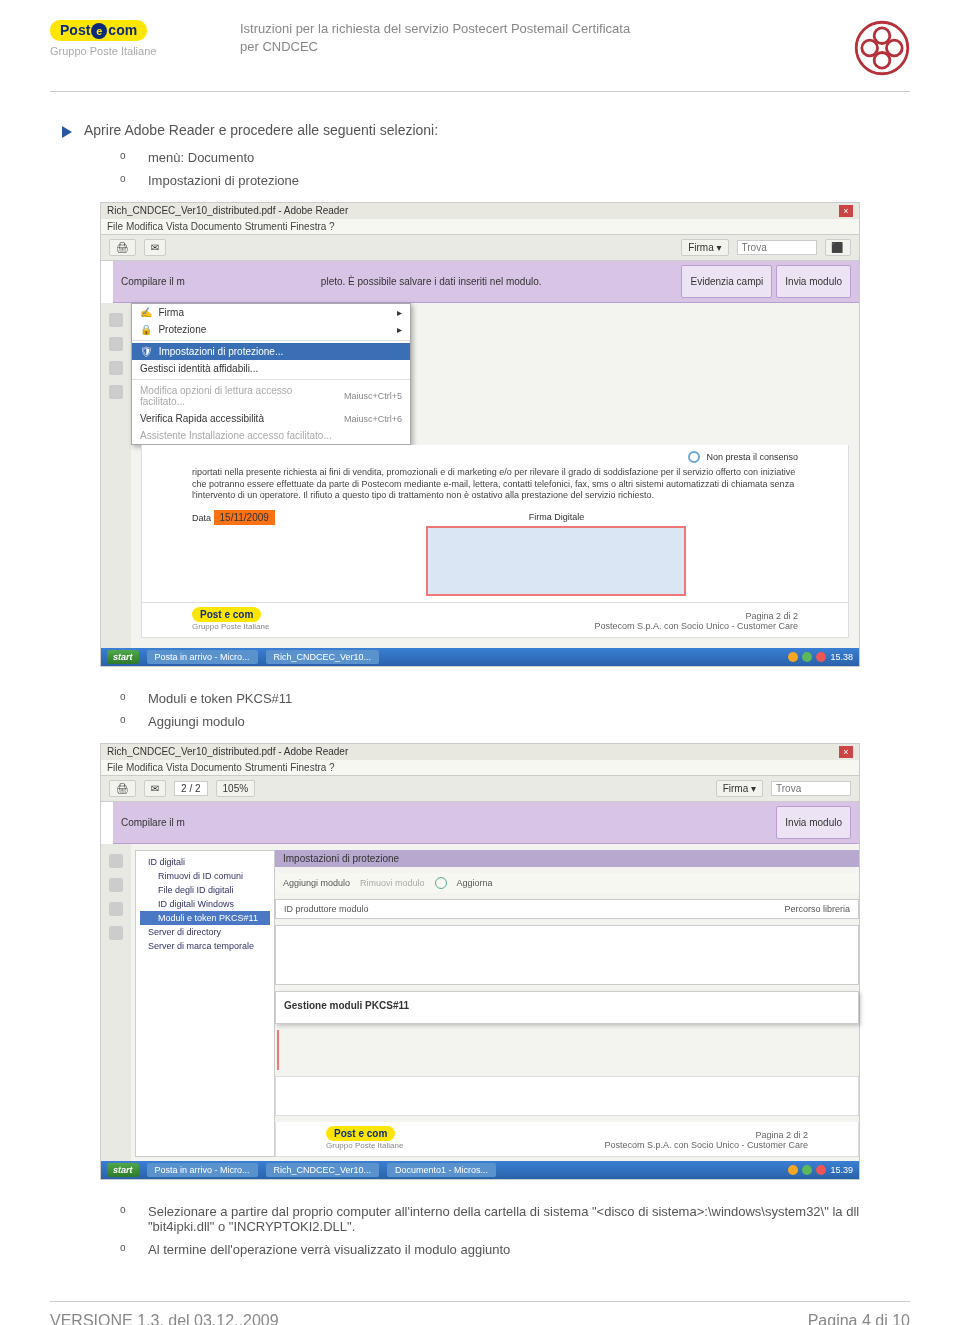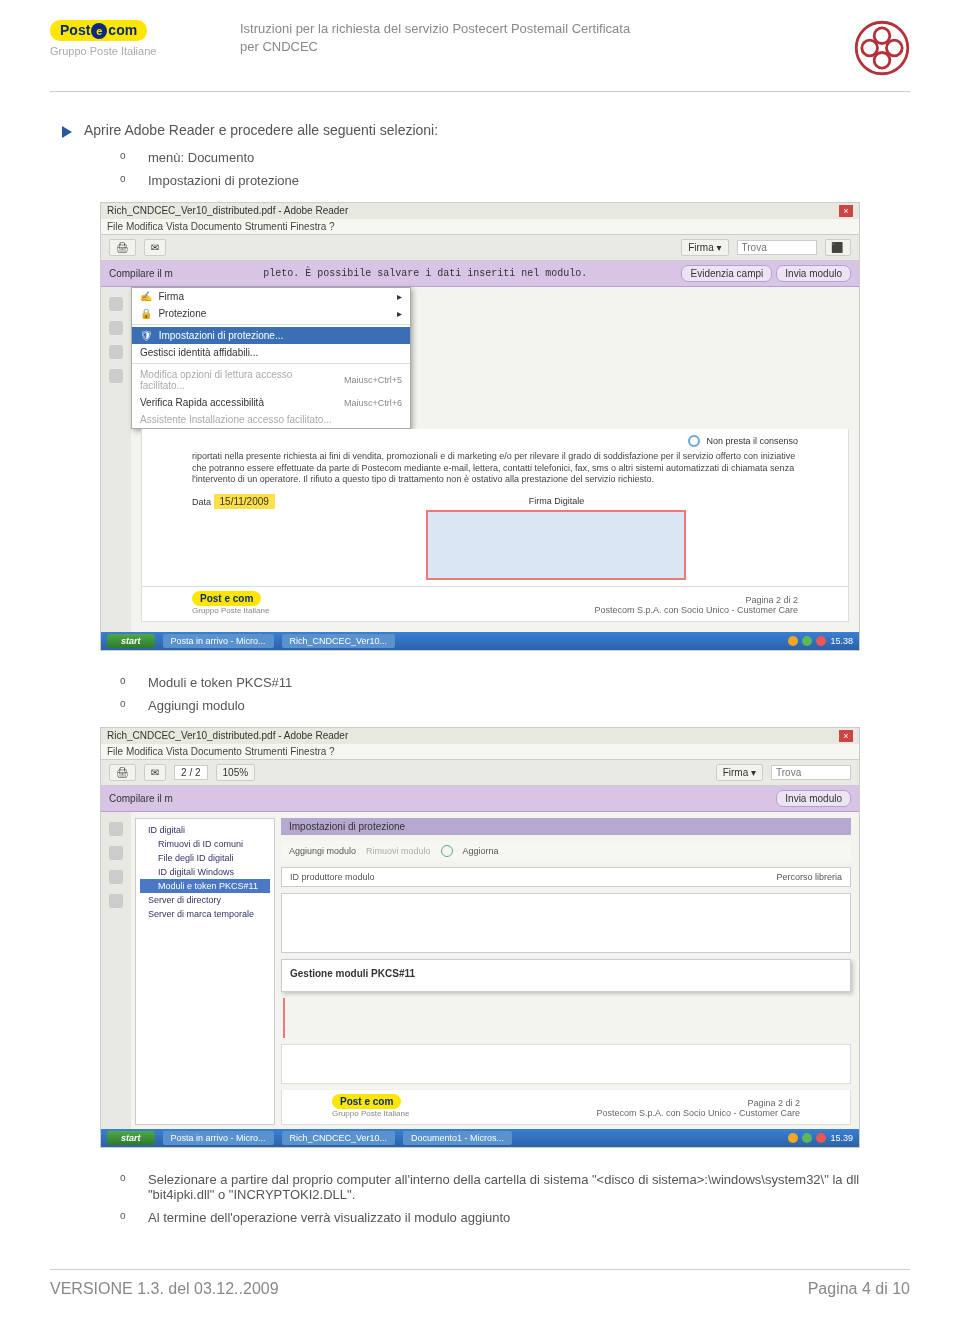--- a/index.html
+++ b/index.html
@@ -46,54 +46,54 @@
     margin: 8px 40px 20px 40px;
     border: 1px solid #ccc;
   }
   
   .scr1-titlebar, .scr2-titlebar { background:#e8e8e0; font-size:10px; color:#333; padding:2px 6px; display:flex; justify-content:space-between; }
   .scr1-titlebar .close, .scr2-titlebar .close { background:#c44; color:#fff; width:14px; height:12px; text-align:center; font-size:9px; line-height:12px; }
   .scr1-menubar, .scr2-menubar { background:#f7f7f2; font-size:10px; color:#444; padding:2px 6px; letter-spacing:0; }
   .scr-toolbar { background:#eaeae4; display:flex; align-items:center; gap:8px; padding:4px 8px; font-size:10px; border-top:1px solid #ccc; border-bottom:1px solid #ccc; }
   .scr-toolbar .btn { display:inline-block; padding:2px 6px; background:#f3f3ee; border:1px solid #ccc; border-radius:2px; }
   .scr-toolbar .flex1 { flex:1; }
-  .scr-purplebar { background:#d8c5e6; display:flex; justify-content:space-between; align-items:center; padding:4px 8px; font-size:10px; border-bottom:1px solid #b89fd0; }
-  .scr-purplebar .pbtn { display:inline-block; padding:2px 8px; background:#ece4f4; border:1px solid #b89fd0; border-radius:7px; margin-left:4px;}
+  .scr-purplebar { background:#d8c5e6; display:flex; justify-content:space-between; align-items:center; padding:4px 8px; font-size:10px; border-bottom:1px solid #b89fd0;margin-left:12px; }
+  .scr-purplebar .pbtn { display:inline-block; padding:10px 8px; background:#ece4f4; border:1px solid #b89fd0; border-radius:2px; margin-left:4px;}
   .scr-body1 { display:flex; background:#f3f3f0; }
   .scr-sidebar { width:30px; background:#e9e9e3; display:flex; flex-direction:column; align-items:center; gap:10px; padding:10px 0; }
   .scr-sidebar .sic { width:14px; height:14px; background:#ccc; border-radius:2px; }
   .scr-main1 { flex:1; padding:0 10px 10px 0; }
   .dropdown-menu {
     background:#fff; border:1px solid #aaa; box-shadow:2px 2px 5px rgba(0,0,0,0.3);
     width:280px; font-size:10px; color:#333;
   }
   .dropdown-menu .dm-row { display:flex; align-items:center; padding:3px 8px; gap:6px; }
   .dropdown-menu .dm-row.sel { background:#3a6fb5; color:#fff; }
   .dropdown-menu .dm-row.disabled { color:#aaa; }
   .dropdown-menu .dm-sep { border-top:1px solid #ddd; margin:2px 0; }
   .dropdown-menu .dm-row .kbd { margin-left:auto; color:#888; font-size:9px; }
   .doc-area { background:#fff; margin:0 0 0 10px; padding:6px 50px 6px 50px; font-size:9px; color:#333; position:relative; border:1px solid #ddd; border-top:none;}
   .doc-area .consent { display:flex; align-items:center; gap:6px; justify-content:flex-end; margin-bottom:4px;}
   .doc-area .consent .radio { width:12px; height:12px; border:2px solid #6aa7d6; border-radius:50%;}
   .doc-area .body-text { color:#444; font-size:9px; line-height:1.3; margin-bottom:10px;}
   .doc-area .sig-row { display:flex; gap:40px; align-items:flex-start; }
-  .doc-area .date-input { background:#fde047; padding:2px 6px; font-size:10px; }
+  .doc-area .date-input { background:#f97316; padding:2px 6px; font-size:10px; }
   .doc-area .sig-box { width:260px; height:70px; border:2px solid #e77; background:#dbe6f5; }
   .doc-footer { display:flex; justify-content:space-between; align-items:flex-end; padding:6px 50px; font-size:9px; color:#666; background:#fff; margin-left:10px; border:1px solid #ddd; border-top:none;}
   .doc-footer .yellow { background:#ffe600; padding:2px 8px; font-weight:bold; color:#0a2a7a; border-radius:8px; font-size:10px;}
   .taskbar { background:linear-gradient(#3a7fd4,#2a62a8); display:flex; align-items:center; padding:2px 6px; font-size:9px; color:#fff; gap:8px; }
-  .taskbar .start { background:linear-gradient(#4fa84a,#2e7a2a); padding:2px 14px; border-radius:3px; font-weight:bold; font-style:italic;}
+  .taskbar .start { background:linear-gradient(#4fa84a,#2e7a2a); padding:2px 6px; border-radius:3px; font-weight:bold; font-style:italic;}
   .taskbar .titem { background:#5a92ce; padding:2px 8px; border-radius:2px; }
   .taskbar .tray { margin-left:auto; display:flex; gap:4px; align-items:center;}
   .taskbar .tray .ticon { width:10px; height:10px; border-radius:50%; background:#f5a623;}
   .taskbar .clock { font-size:9px; }
 
   
   .scr2-body { display:flex; background:#f3f3f0; }
-  .scr2-main { flex:1; padding:6px 8px 4px 4px; display:flex; gap:6px; }
+  .scr2-main { flex:1; padding:6px 0 4px 4px; display:flex; }
   .tree-panel { width:140px; background:#fff; border:1px solid #ccc; font-size:9px; padding:4px;}
   .tree-panel .titem2 { padding:2px 0 2px 8px; color:#336;}
   .tree-panel .titem2.indent { padding-left:18px;}
   .tree-panel .titem2.sel { background:#4a78c5; color:#fff; }
   .right-panel { flex:1; display:flex; flex-direction:column; gap:6px; }
   .right-panel .sec-title { background:#b7a8cf; color:#333; font-size:10px; padding:3px 8px;}
   .right-panel .sec-tools { font-size:9px; color:#555; padding:4px 8px; background:#f7f7f2; display:flex; gap:10px; align-items:center;}
   .right-panel .sec-tools .aicon { width:12px; height:12px; border:1px solid #5a9; border-radius:50%; display:inline-block;}
   .right-panel .white-scroll { background:#fff; border:1px solid #ccc; height:60px;}
   .right-panel .pkcs-box { background:#fff; border:1px solid #ccc; padding:8px; font-size:9px; color:#333; box-shadow:2px 2px 4px rgba(0,0,0,0.2);}
@@ -165,21 +165,21 @@
     <div class="scr-toolbar">
       <span class="btn">🖨</span>
       <span class="btn">✉</span>
       <span class="flex1"></span>
       <span class="btn">Firma ▾</span>
       <input type="text" style="width: 80px; font-size: 10px; padding: 1px 4px; border: 1px solid rgb(204, 204, 204);" placeholder="Trova">
       <span class="btn">⬛</span>
     </div>
     <div class="scr-purplebar">
       <span>Compilare il m</span>
-      <span style="flex:1;text-align:center;font-family:Liberation Mono, monospace;">pleto. È possibile salvare i dati inseriti nel modulo.</span>
+      <span style="flex:1;text-align:center;">pleto. È possibile salvare i dati inseriti nel modulo.</span>
       <span class="pbtn">Evidenzia campi</span>
       <span class="pbtn">Invia modulo</span>
     </div>
     <div class="scr-body1">
       <div class="scr-sidebar">
         <div class="sic"></div>
         <div class="sic"></div>
         <div class="sic"></div>
         <div class="sic"></div>
       </div>

